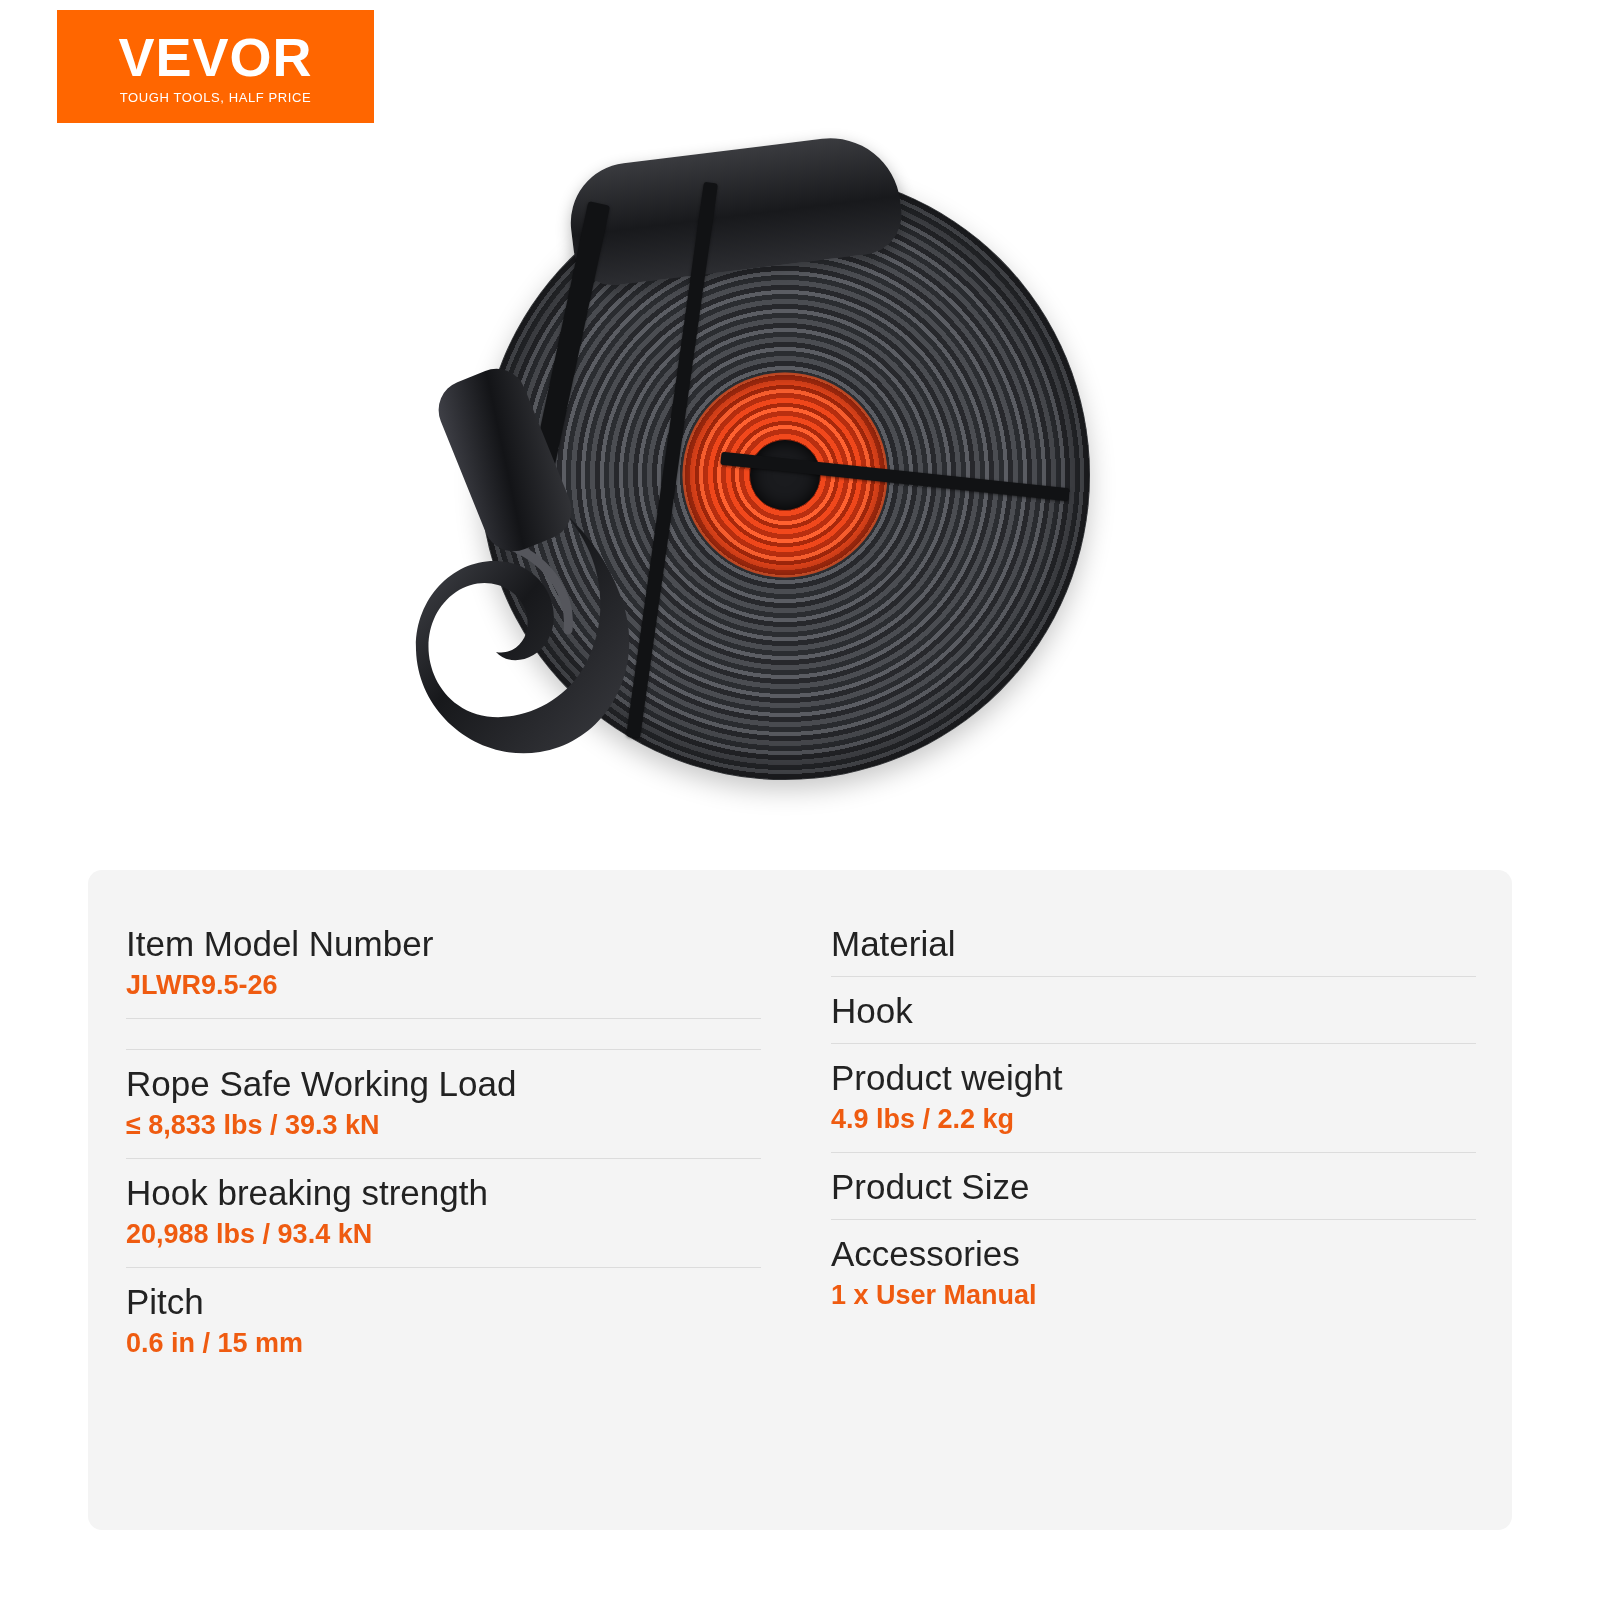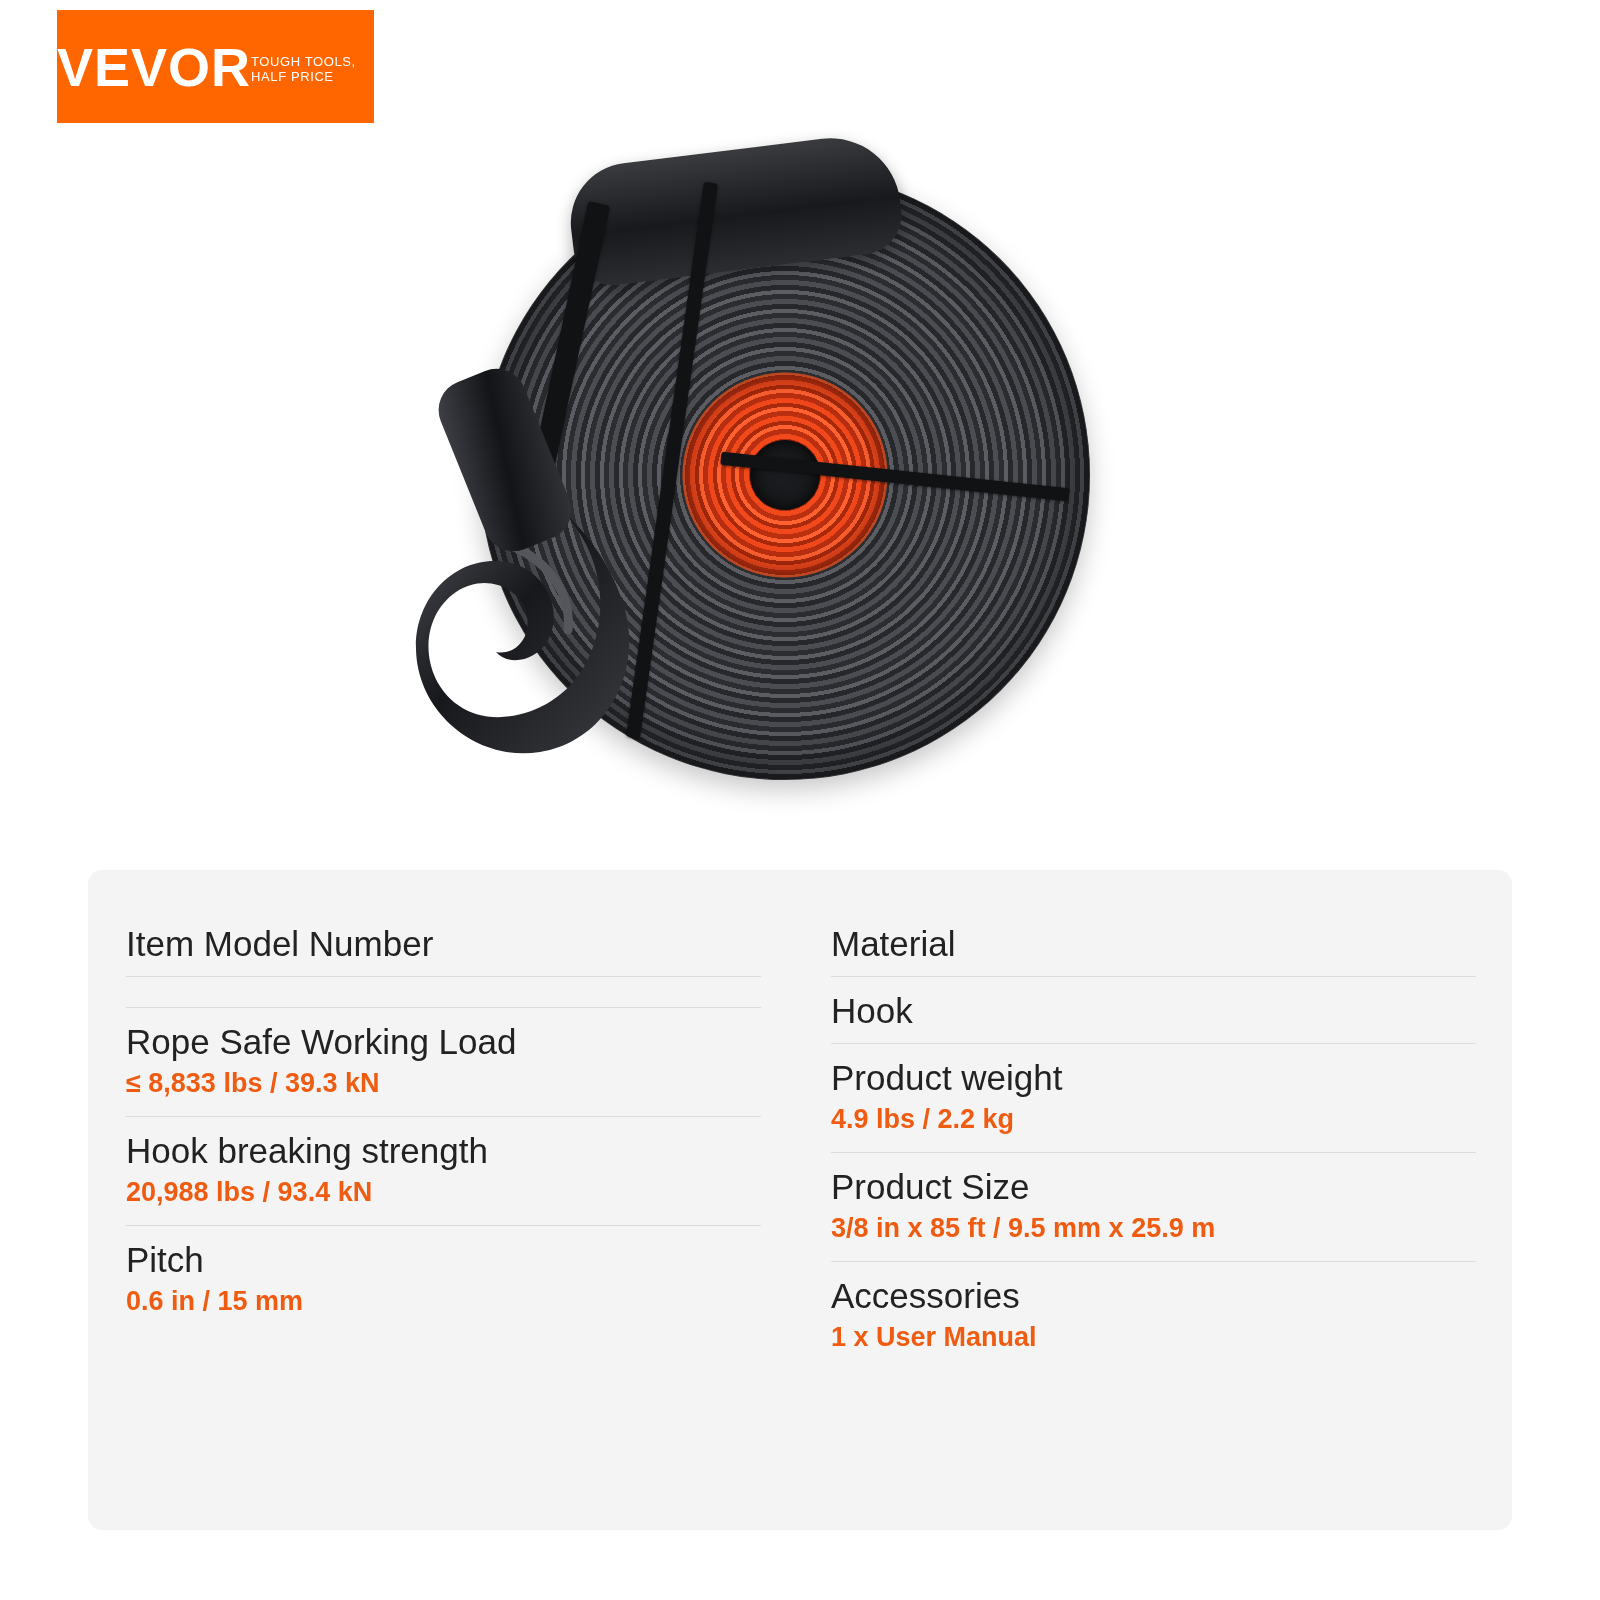--- a/index.html
+++ b/index.html
@@ -17,20 +17,21 @@
 
   
   .logo {
     position: absolute;
     left: 57px;
     top: 10px;
     width: 317px;
     height: 113px;
     background: #ff6600;
     display: flex;
+    flex-direction: column;
     align-items: center;
     justify-content: center;
   }
   .logo-word {
     color: #ffffff;
     font-size: 54px;
     font-weight: bold;
     letter-spacing: 1px;
     line-height: 58px;
     font-family: "Liberation Sans", sans-serif;
@@ -223,20 +224,21 @@
     </div>
   </div>
 </div>
 
 <div class="spec-panel">
   <div class="spec-grid">
 
     <div class="spec-col left">
       <div class="spec-item">
         <div class="spec-label">Item Model Number</div>
+        <div class="spec-value">JLWR9.5-26</div>
       </div>
       <div class="spec-item">
       </div>
       <div class="spec-item">
         <div class="spec-label">Rope Safe Working Load</div>
         <div class="spec-value">≤ 8,833 lbs / 39.3 kN</div>
       </div>
       <div class="spec-item">
         <div class="spec-label">Hook breaking strength</div>
         <div class="spec-value">20,988 lbs / 93.4 kN</div>
@@ -253,21 +255,20 @@
       </div>
       <div class="spec-item">
         <div class="spec-label">Hook</div>
       </div>
       <div class="spec-item">
         <div class="spec-label">Product weight</div>
         <div class="spec-value">4.9 lbs / 2.2 kg</div>
       </div>
       <div class="spec-item">
         <div class="spec-label">Product Size</div>
-        <div class="spec-value">3/8 in x 85 ft / 9.5 mm x 25.9 m</div>
       </div>
       <div class="spec-item last">
         <div class="spec-label">Accessories</div>
         <div class="spec-value">1 x User Manual</div>
       </div>
     </div>
 
   </div>
 </div>
 

